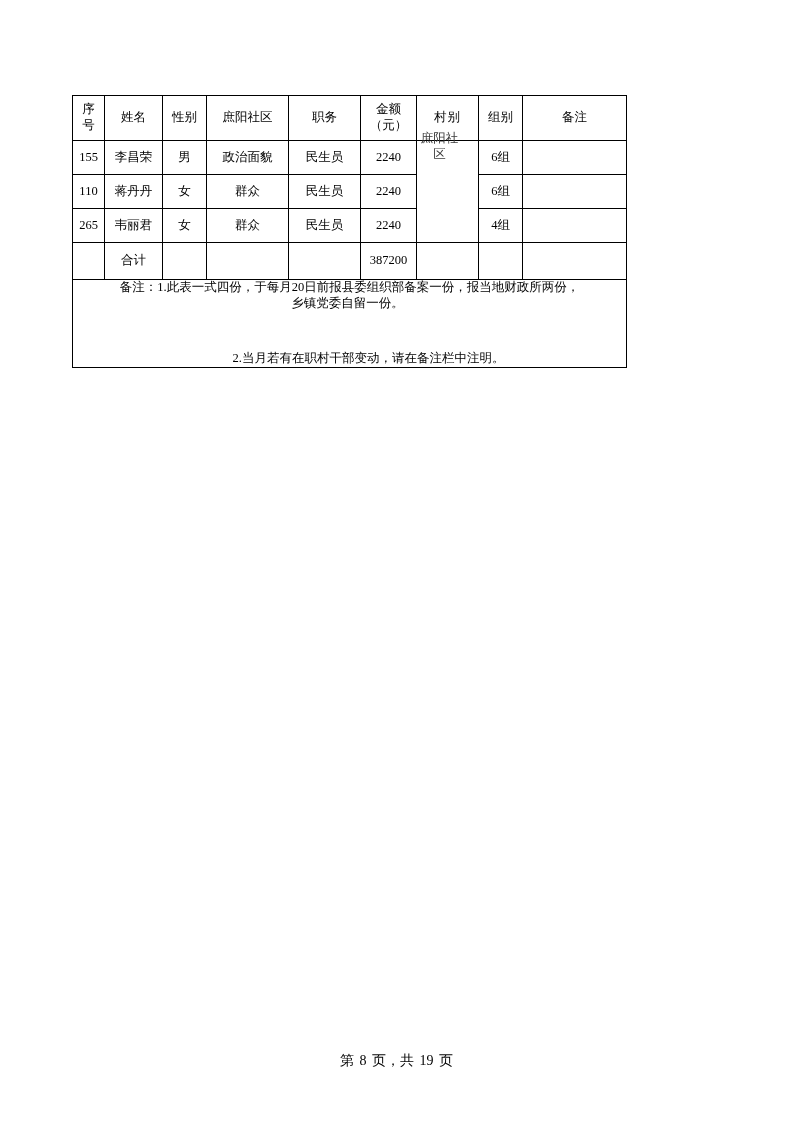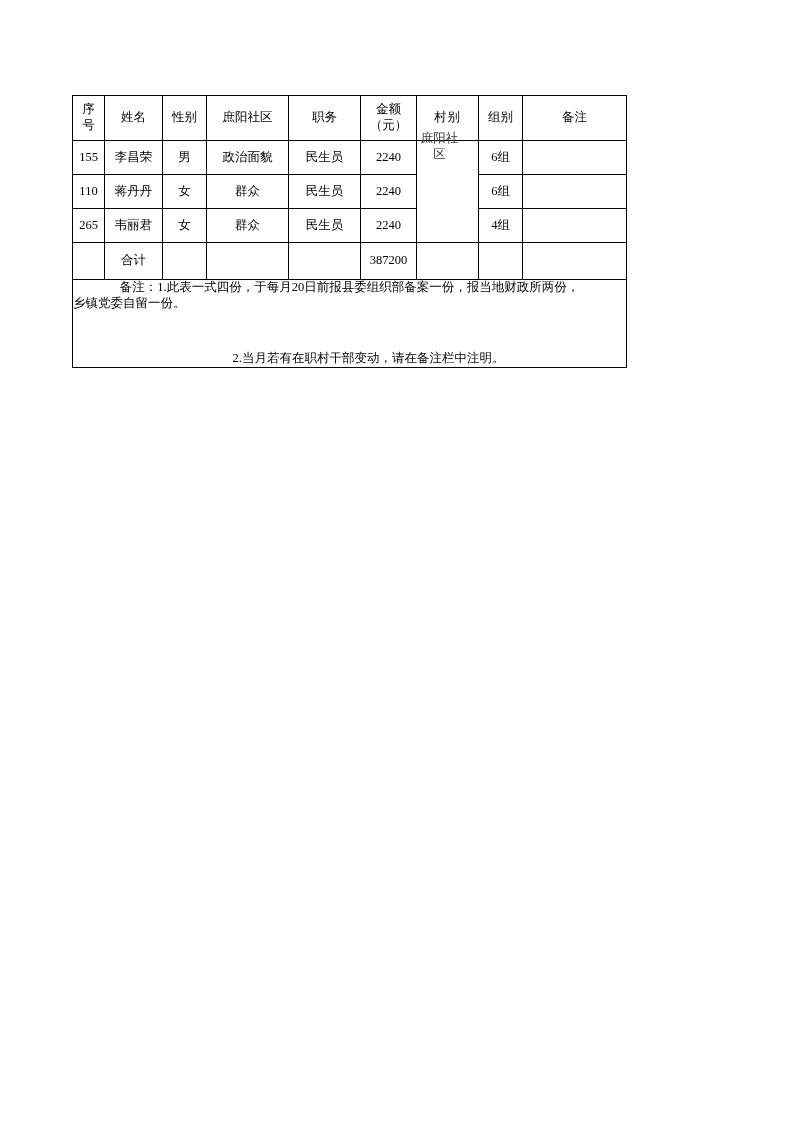--- a/index.html
+++ b/index.html
@@ -93,21 +93,21 @@
     font-size: 13px;
     line-height: 1.6;
   }
   .remark-line-1 {
     display: block;
     text-indent: 0;
     text-align: center;
   }
   .remark-line-2 {
     display: block;
-    text-align: left;
+    text-align: center;
     padding-right: 4px;
   }
   .remark-line-3 {
     display: block;
     text-indent: 38px;
     margin-top: 40px;
   }
   .footer {
     position: absolute;
     left: 0;
@@ -210,14 +210,21 @@
           <td colspan="9">
             <span class="remark-line-1">备注：1.此表一式四份，于每月20日前报县委组织部备案一份，报当地财政所两份，</span>
             <span class="remark-line-2">乡镇党委自留一份。</span>
             <span class="remark-line-3">2.当月若有在职村干部变动，请在备注栏中注明。</span>
           </td>
         </tr>
       </tbody>
     </table>
   </div>
 
+  <div class="footer">
+    <span>第</span>
+    <span class="num">8</span>
+    <span>页，共</span>
+    <span class="num">19</span>
+    <span>页</span>
+  </div>
 
 </div>
 
 </body></html>

